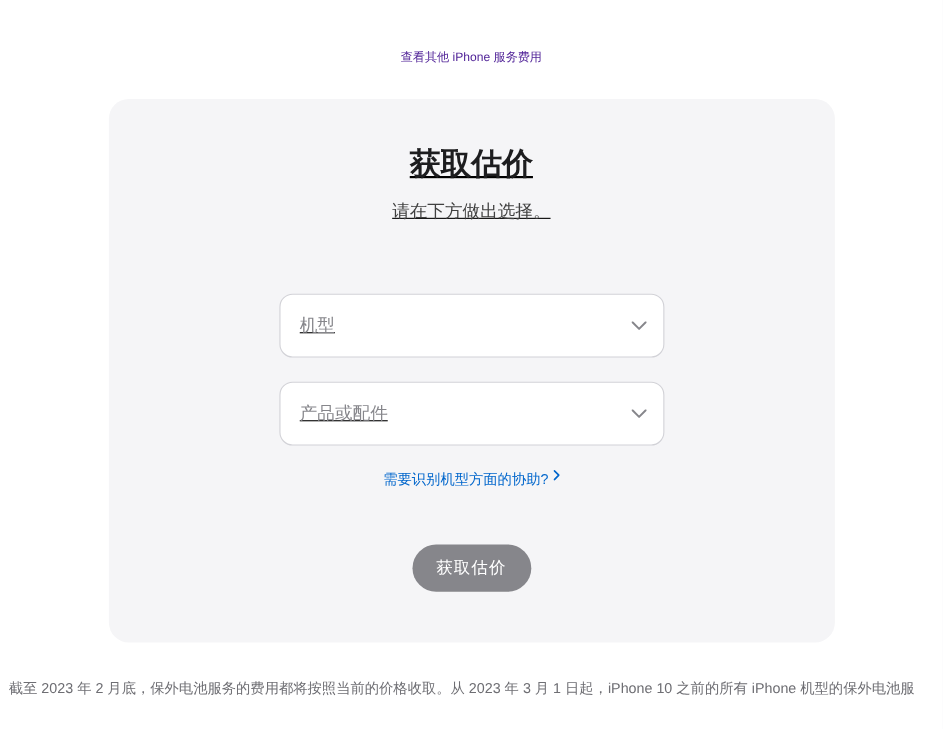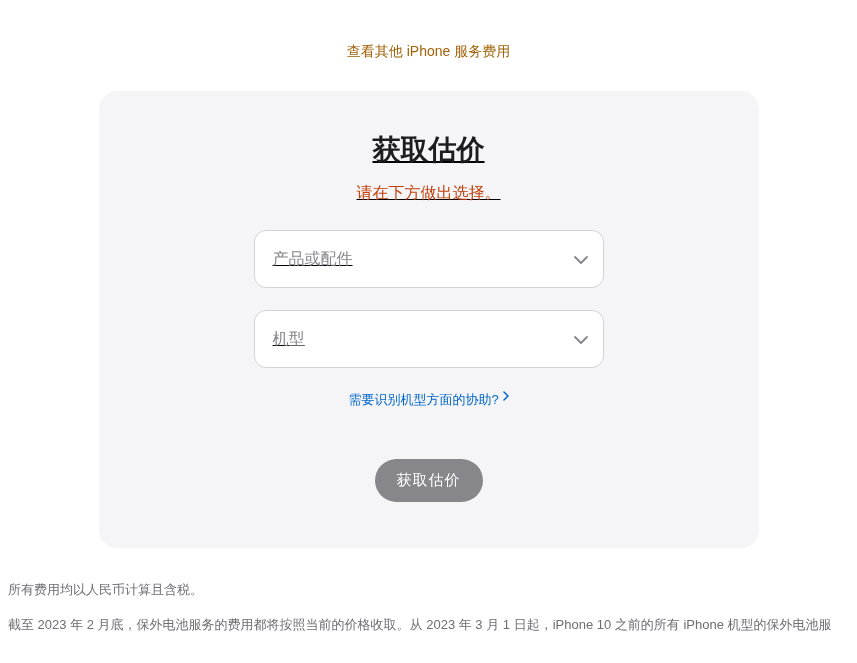--- a/index.html
+++ b/index.html
@@ -13,43 +13,43 @@
       width: 857px;
       height: 663px;
       overflow: hidden;
       position: relative;
     }
     .top-link {
       text-align: center;
       padding: 42px 0 30px 0;
     }
     .top-link a {
-      color: #a16207;
+      color: #4c1d95;
       text-decoration: none;
-      font-size: 14px;
+      font-size: 11px;
     }
     .estimate-panel {
       background: #f5f5f7;
       border-radius: 18px;
       width: 660px;
       margin: 0 auto;
       padding: 40px 50px 46px 50px;
       text-align: center;
       text-decoration: underline;
     }
     .panel-title {
       font-size: 28px;
       font-weight: 600;
       color: #1d1d1f;
       margin-bottom: 14px;
     }
     .panel-subtitle {
       font-size: 16px;
-      color: #c2410c;
-      margin-bottom: 26px;
+      color: #404040;
+      margin-bottom: 64px;
     }
     .select-wrapper {
       position: relative;
       width: 350px;
       margin: 0 auto 22px auto;
     }
     .select-box {
       width: 100%;
       height: 58px;
       border: 1px solid #d2d2d7;
@@ -113,32 +113,32 @@
 <div class="top-link">
   <a href="#">查看其他 iPhone 服务费用</a>
 </div>
 
 <div class="estimate-panel">
   <h2 class="panel-title">获取估价</h2>
   <p class="panel-subtitle">请在下方做出选择。</p>
 
   <div class="select-wrapper">
     <div class="select-box">
-      <span>产品或配件</span>
+      <span>机型</span>
     </div>
     <span class="chevron">
       <svg width="14" height="8" viewBox="0 0 14 8" fill="none">
         <path d="M1 1L7 7L13 1" stroke="#86868b" stroke-width="1.8" stroke-linecap="round" stroke-linejoin="round"></path>
       </svg>
     </span>
   </div>
 
   <div class="select-wrapper">
     <div class="select-box">
-      <span>机型</span>
+      <span>产品或配件</span>
     </div>
     <span class="chevron">
       <svg width="14" height="8" viewBox="0 0 14 8" fill="none">
         <path d="M1 1L7 7L13 1" stroke="#86868b" stroke-width="1.8" stroke-linecap="round" stroke-linejoin="round"></path>
       </svg>
     </span>
   </div>
 
   <div class="help-link">
     <a href="#">
@@ -146,18 +146,17 @@
       <svg width="6" height="10" viewBox="0 0 6 10" fill="none">
         <path d="M1 1L5 5L1 9" stroke="#0066cc" stroke-width="1.5" stroke-linecap="round" stroke-linejoin="round"></path>
       </svg>
     </a>
   </div>
 
   <button class="estimate-button">获取估价</button>
 </div>
 
 <div class="footer-text">
-  <p>所有费用均以人民币计算且含税。</p>
   <p>
     <span>截至 2023 年 2 月底，保外电池服务的费用都将按照当前的价格收取。从 2023 年 3 月 1 日起，iPhone 10 之前的所有 iPhone 机型的保外电池服</span><br>
     
   </p>
 </div>
 
 </body></html>

